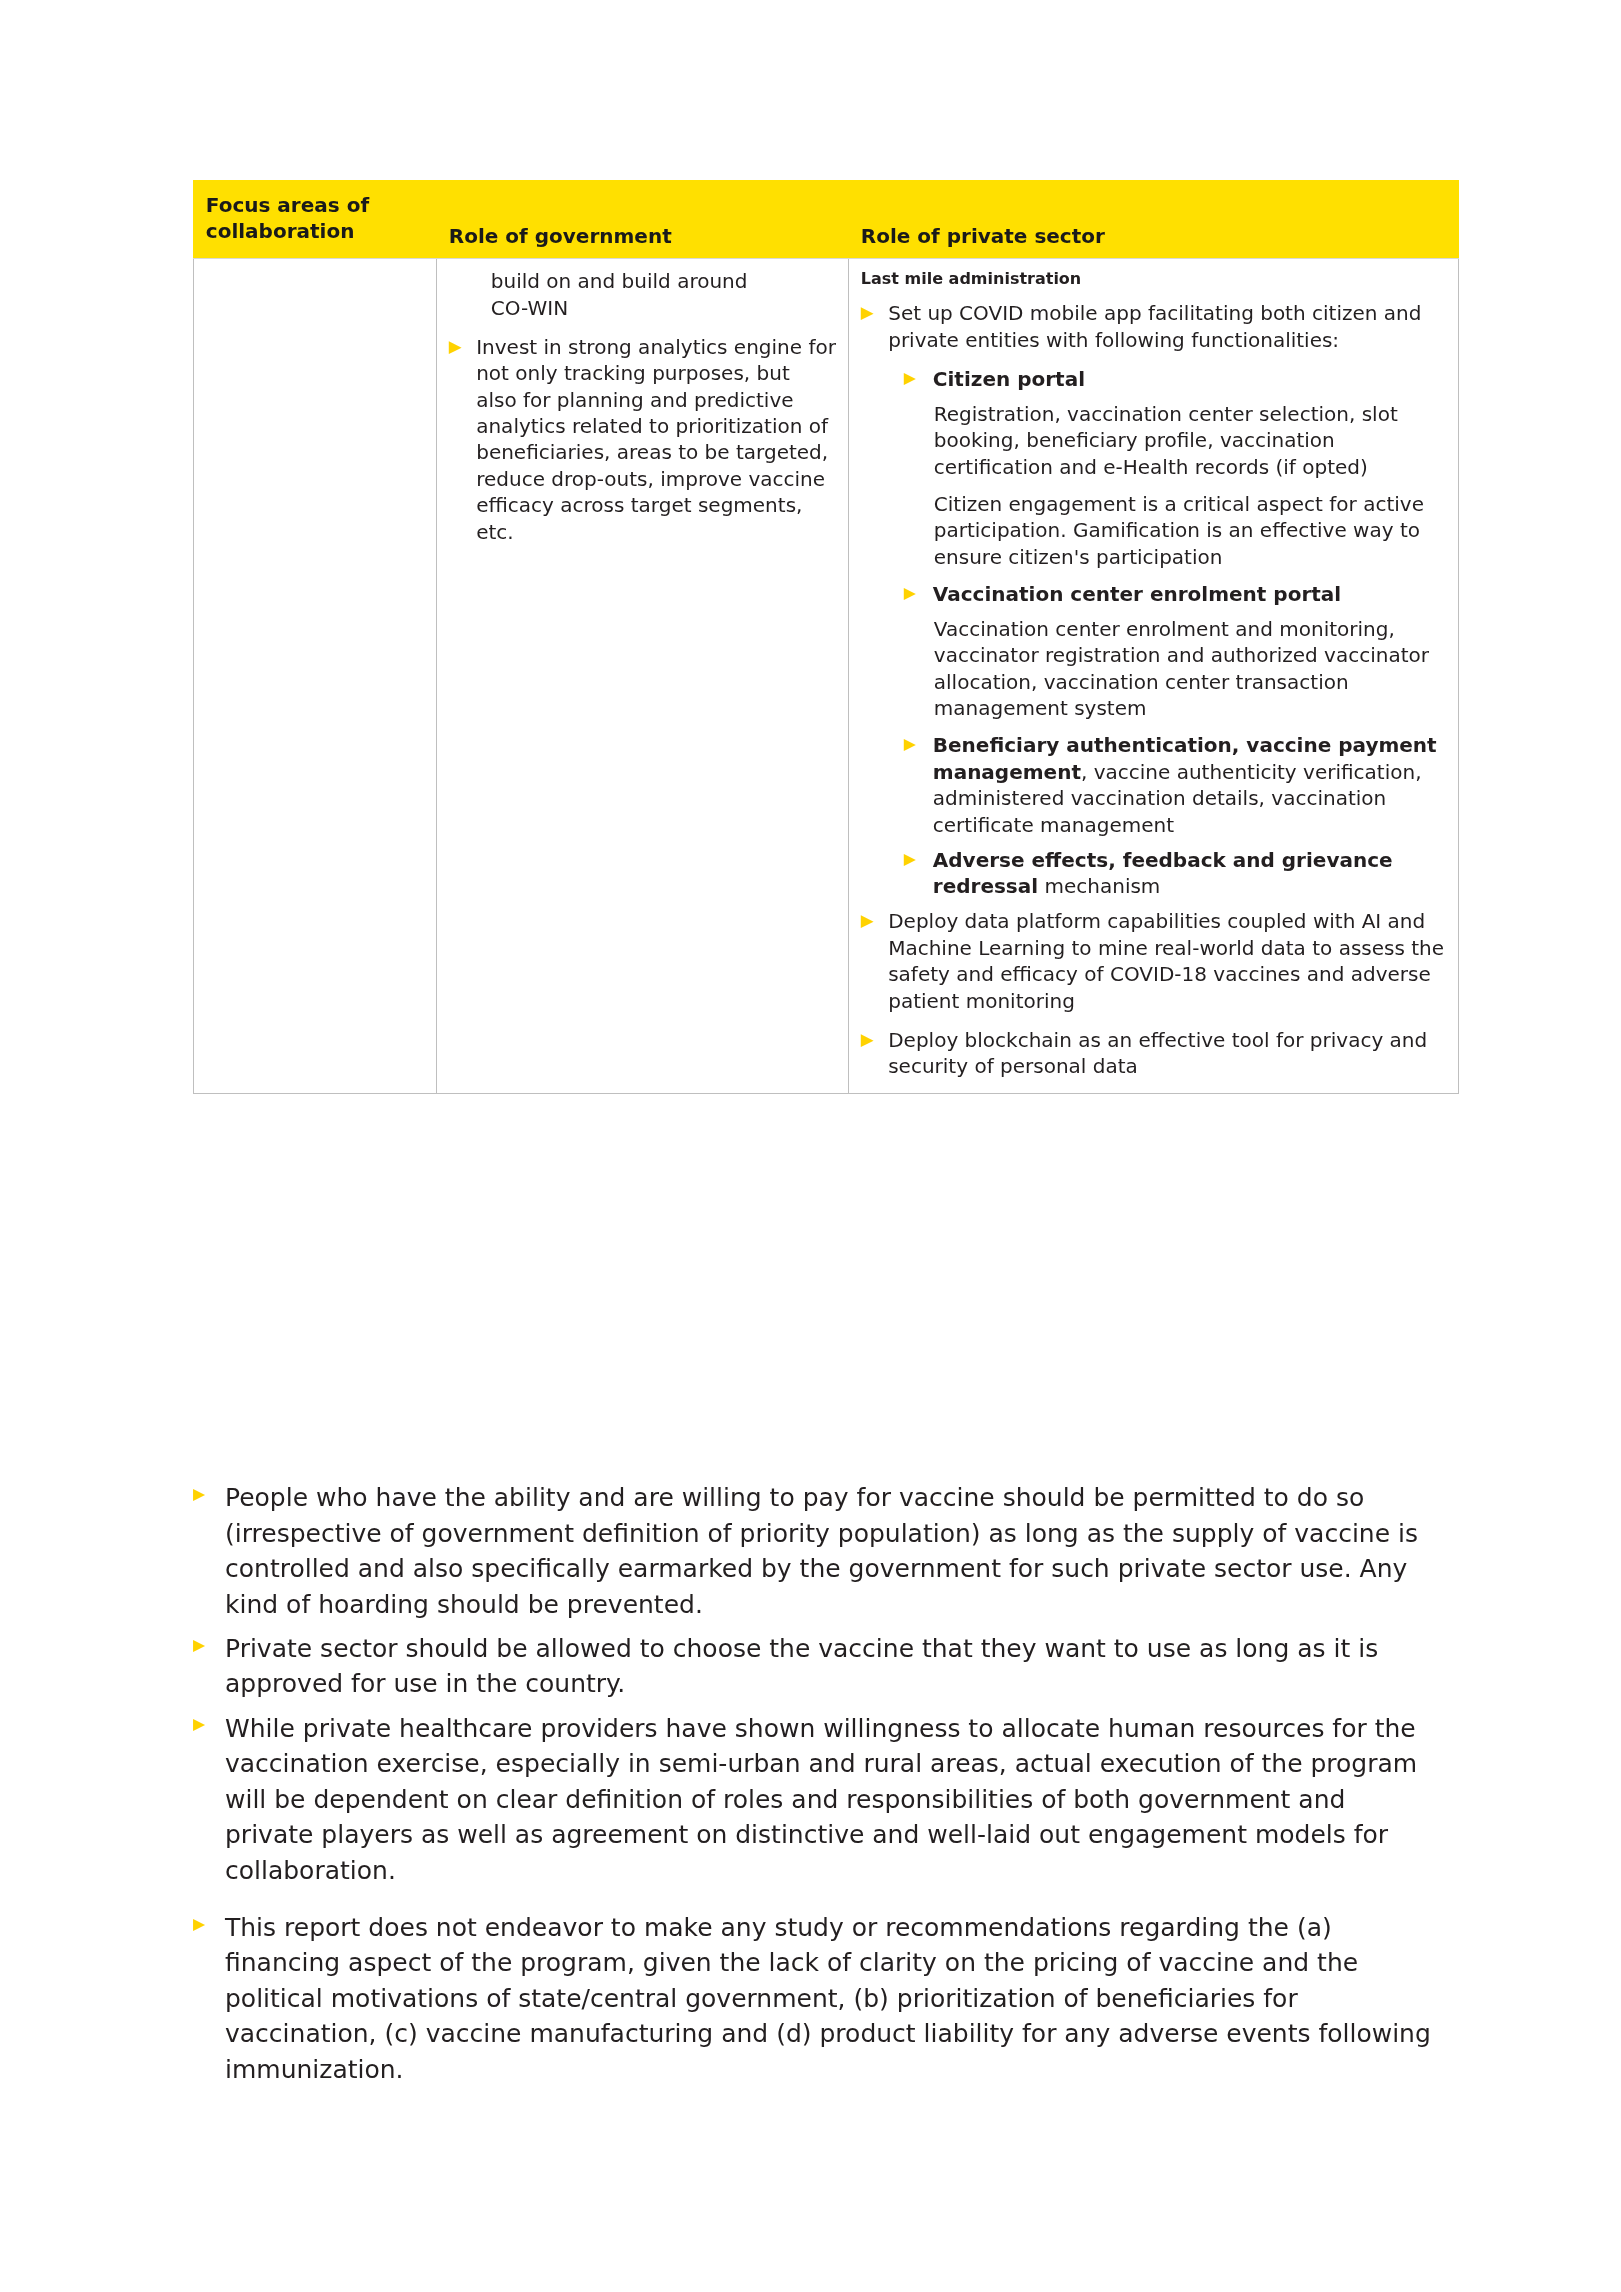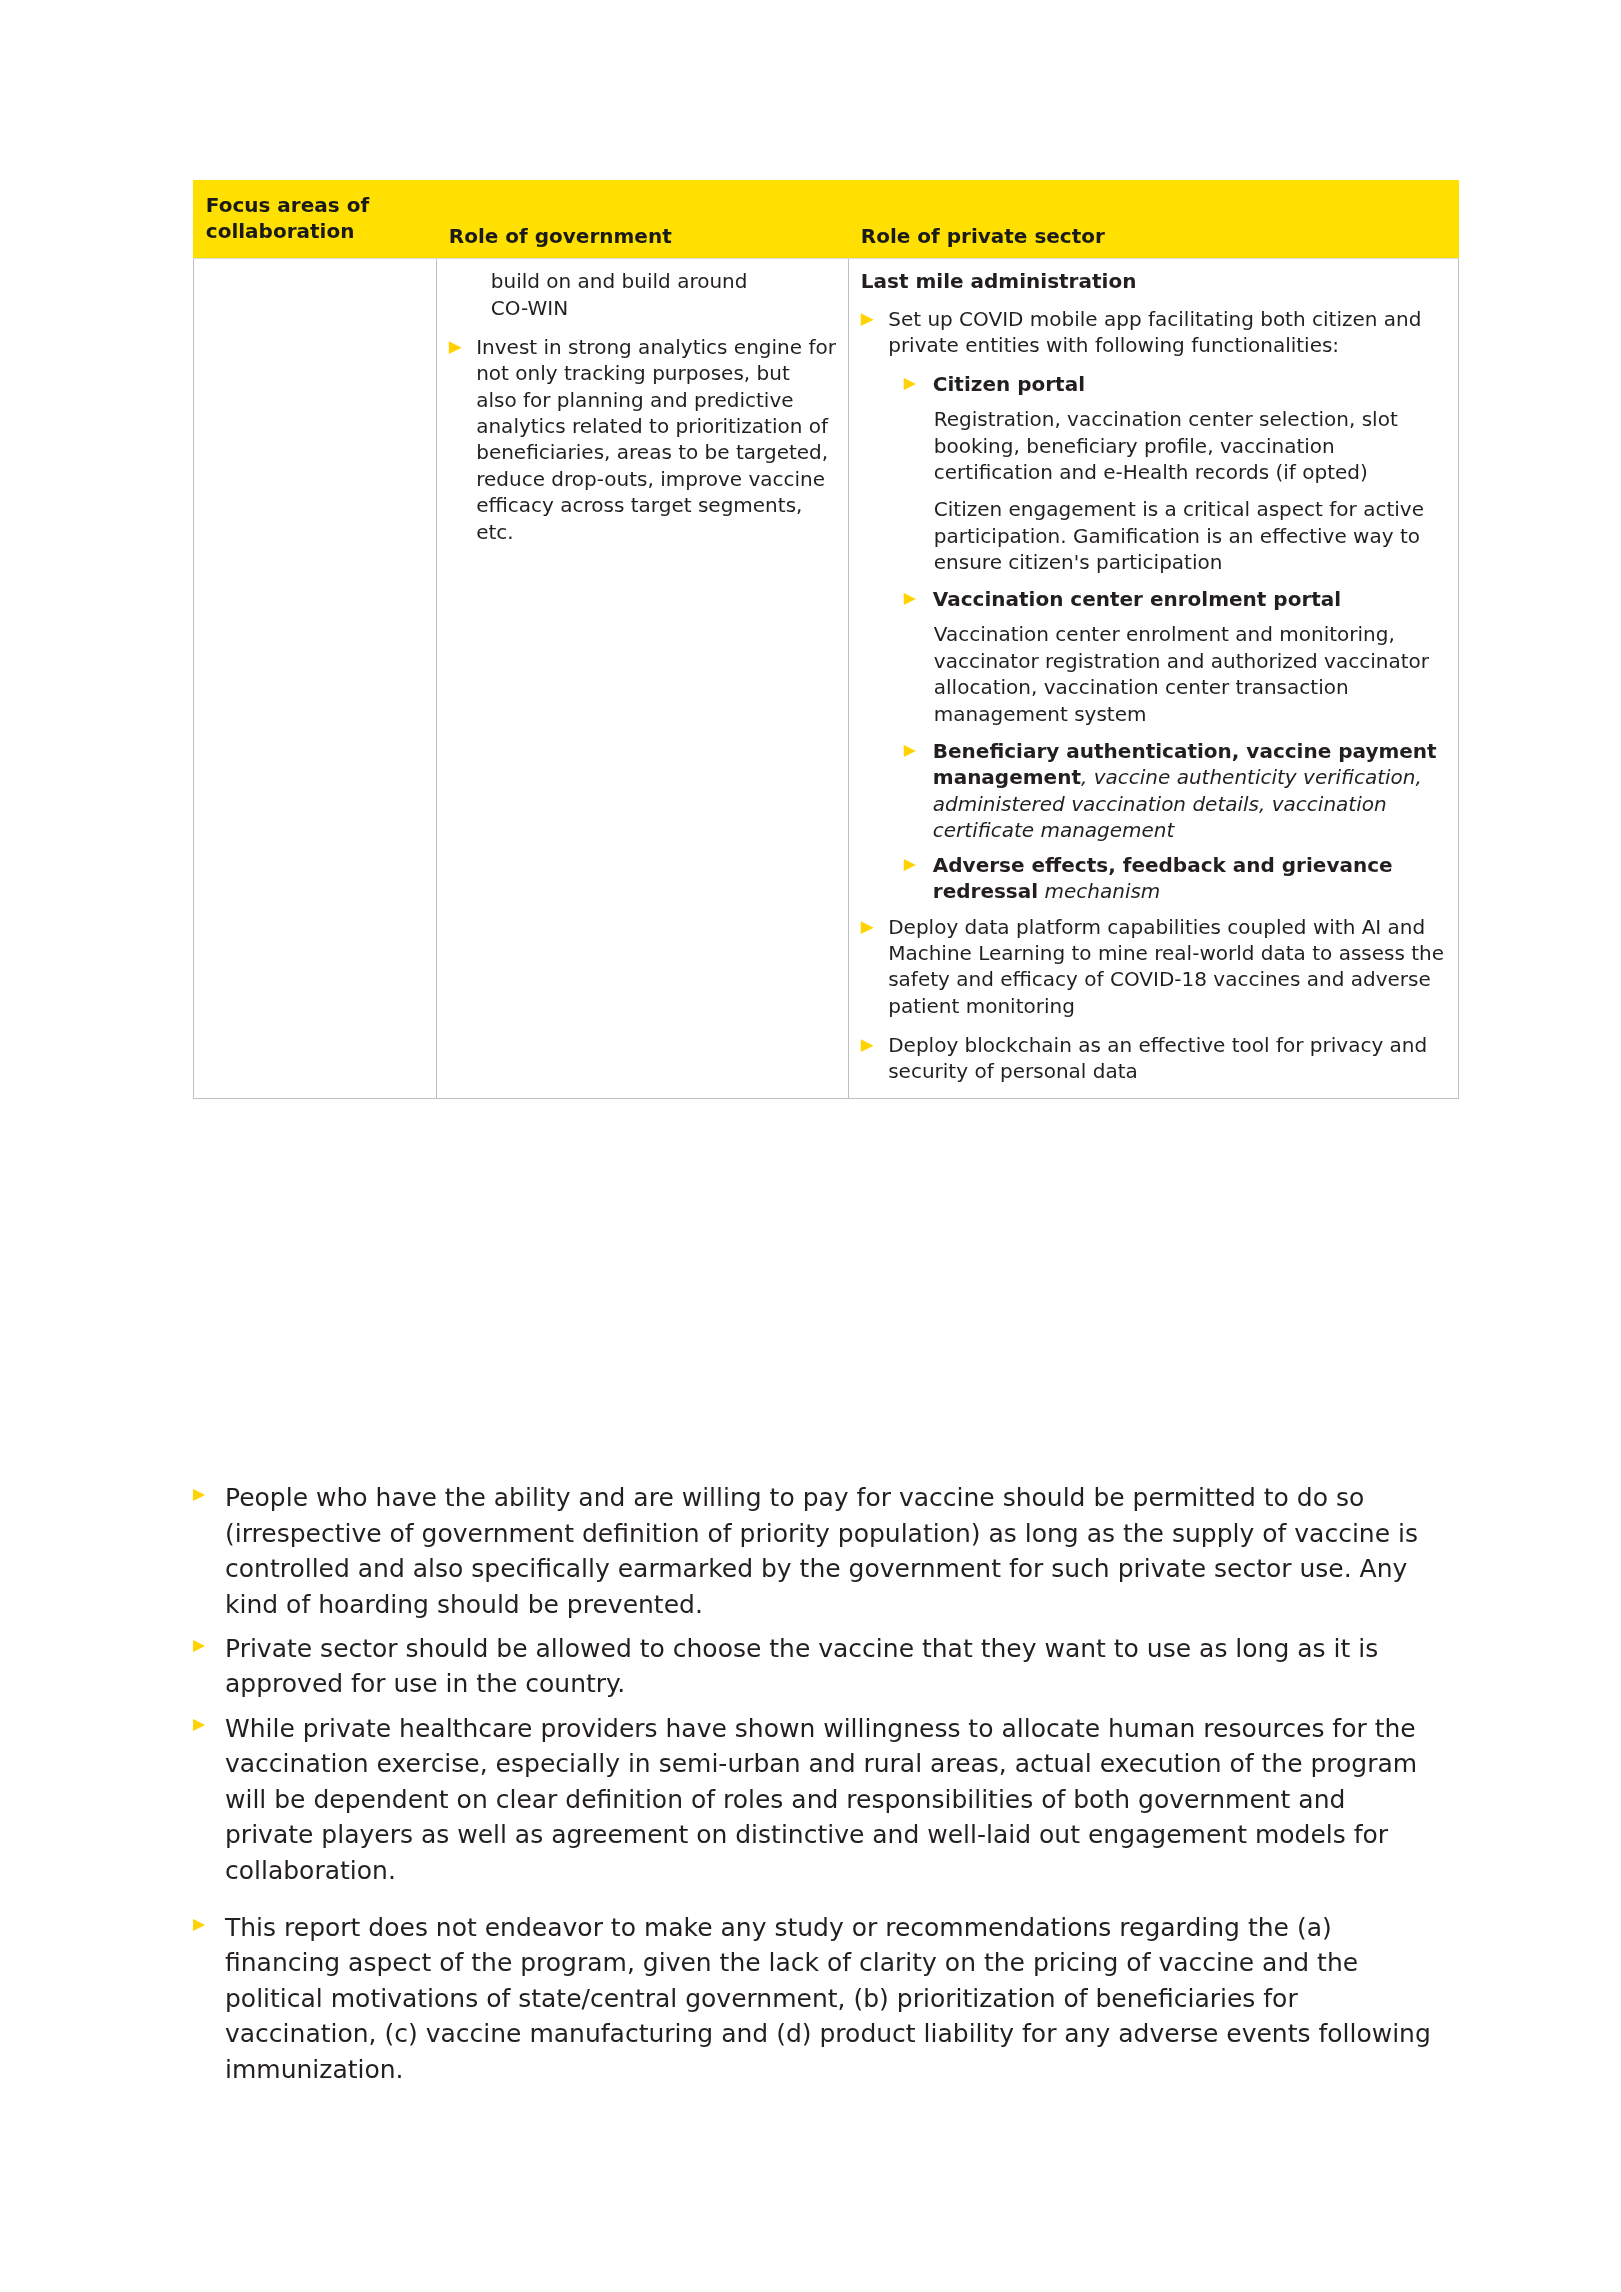--- a/index.html
+++ b/index.html
@@ -99,27 +99,27 @@
   .cont-line {
     font-size: 20px;
     line-height: 1.32;
     margin: 0 0 12.7px 0;
   }
   .cont-line.indent1 { margin-left: 42px; }
   .cont-line.indent2 { margin-left: 73px; margin-bottom: 10.8px; }
   .cont-line.nospace { margin-bottom: 0; }
 
   .sub-head {
-    font-size: 20px;
+    font-size: 16px;
     line-height: 1.32;
     font-weight: bold;
     margin: 0 0 10.8px 0;
   }
   b.em { font-weight: bold; }
-  span.norm { font-weight: normal; font-style: italic; }
+  span.norm { font-weight: normal; }
 
   
   .body-list {
     position: absolute;
     left: 193px;
     top: 1480px;
     width: 1243px;
   }
   .body-item {
     display: flex;

